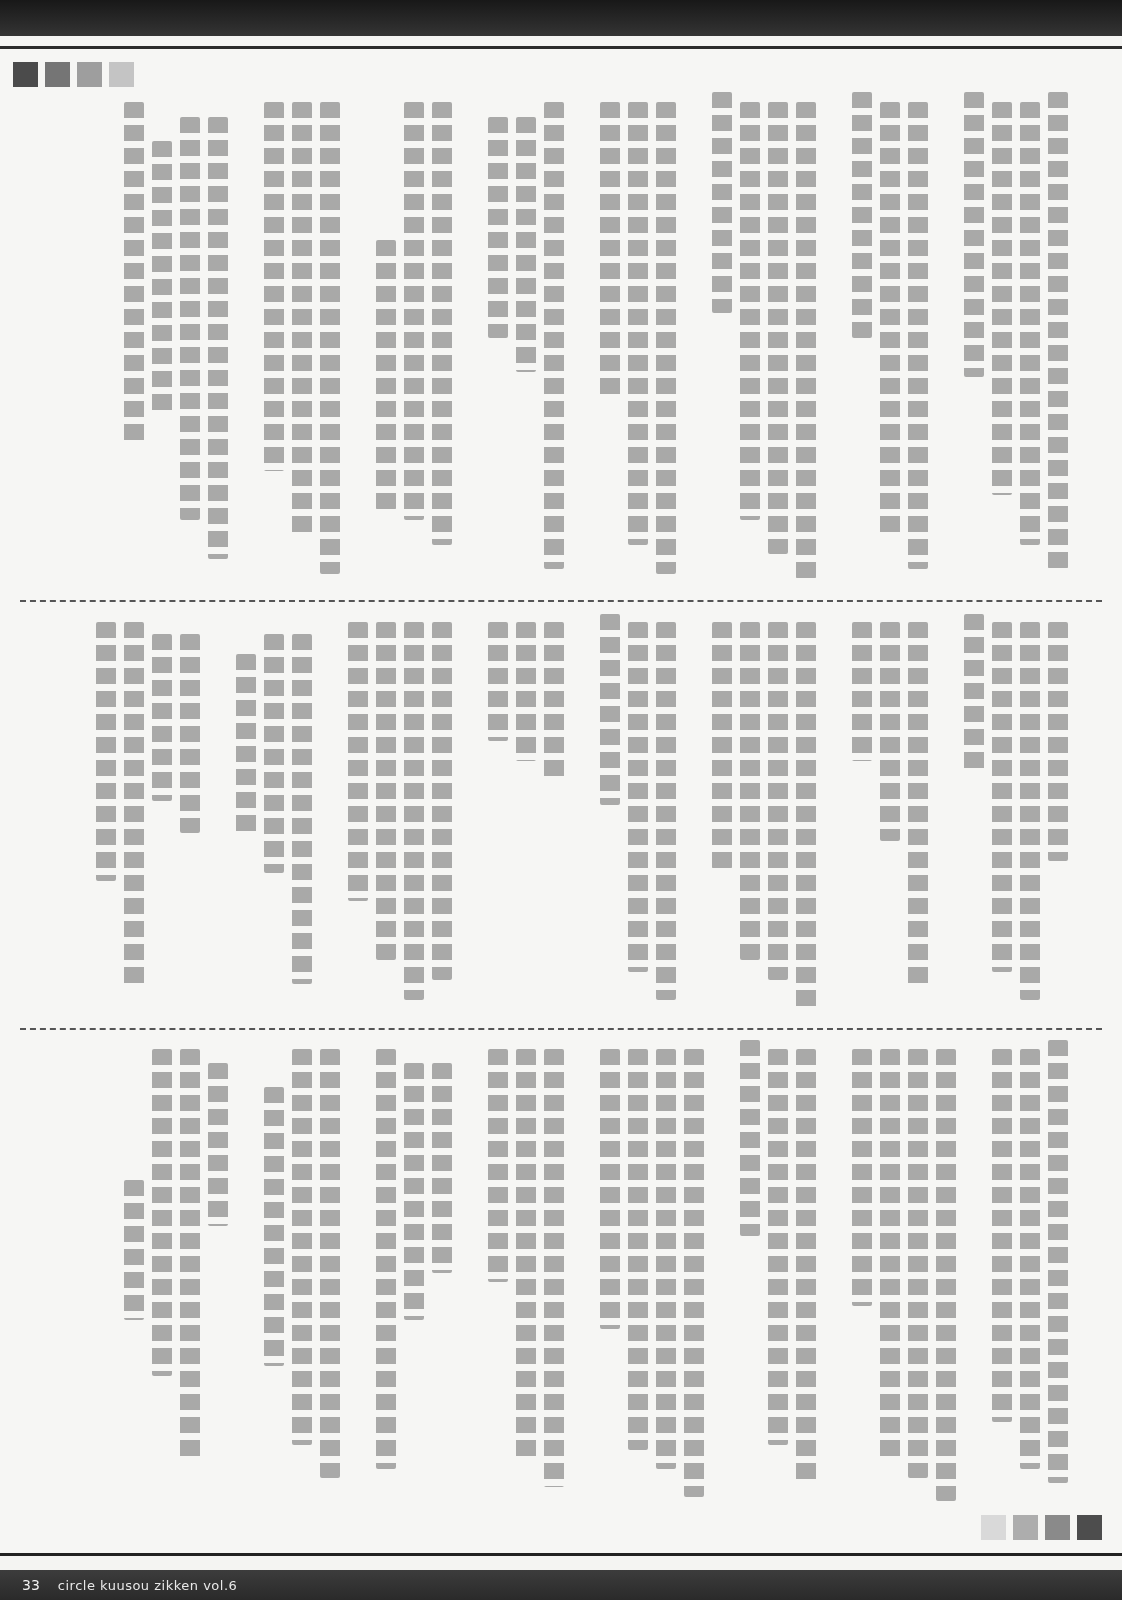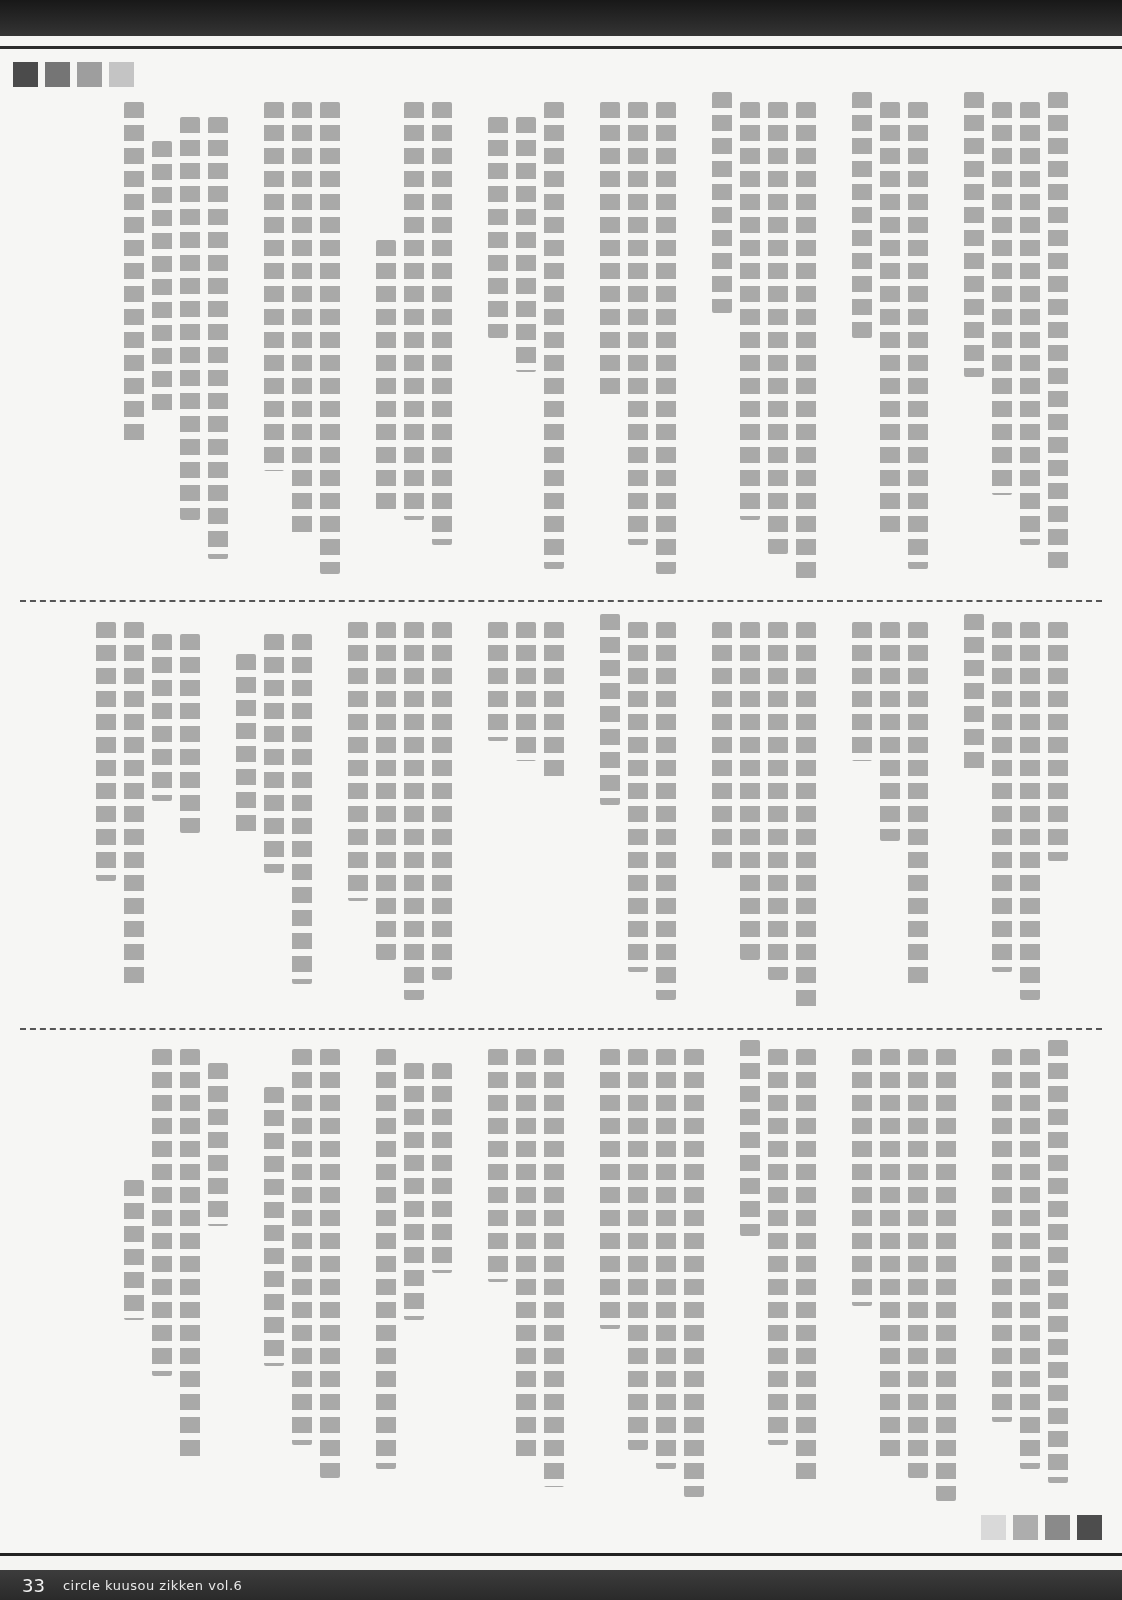--- a/index.html
+++ b/index.html
@@ -49,21 +49,21 @@
   .sep-2{top:1028px;}
   .bottom-rule{
     position:absolute;left:0;top:1553px;width:1122px;height:3px;background:#222;
   }
   .footer-bar{
     position:absolute;left:0;top:1570px;width:1122px;height:30px;
     background:linear-gradient(to bottom,#3c3c3c,#2a2a2a);
     display:flex;align-items:center;
   }
   .page-number{
-    color:#f2f2f2;font-size:18px;font-weight:400;margin-left:22px;
+    color:#f2f2f2;font-size:14px;font-weight:400;margin-left:22px;
     font-family:"DejaVu Sans","Liberation Sans",sans-serif;
   }
   .footer-title{
     color:#e8e8e8;font-size:13px;margin-left:18px;letter-spacing:0.5px;
   }
 </style>
 </head>
 <body>
 
 <div class="top-bar"></div>

